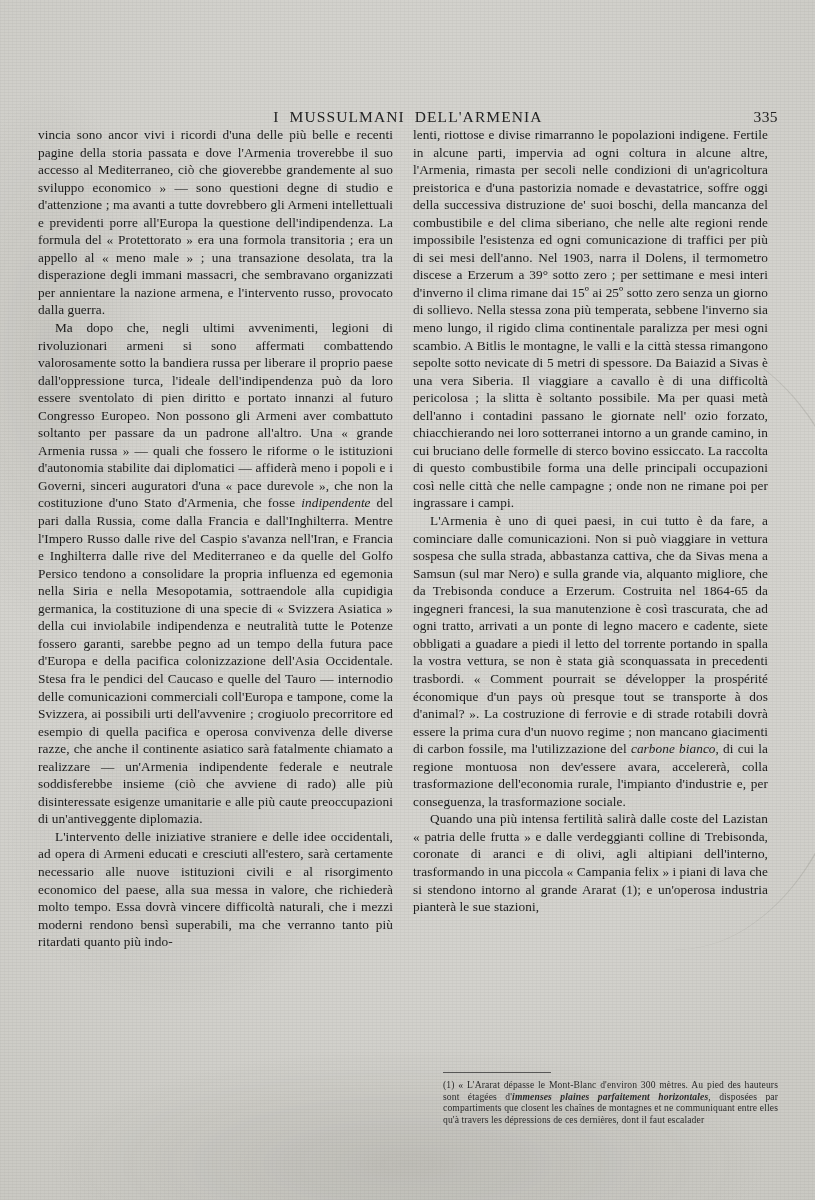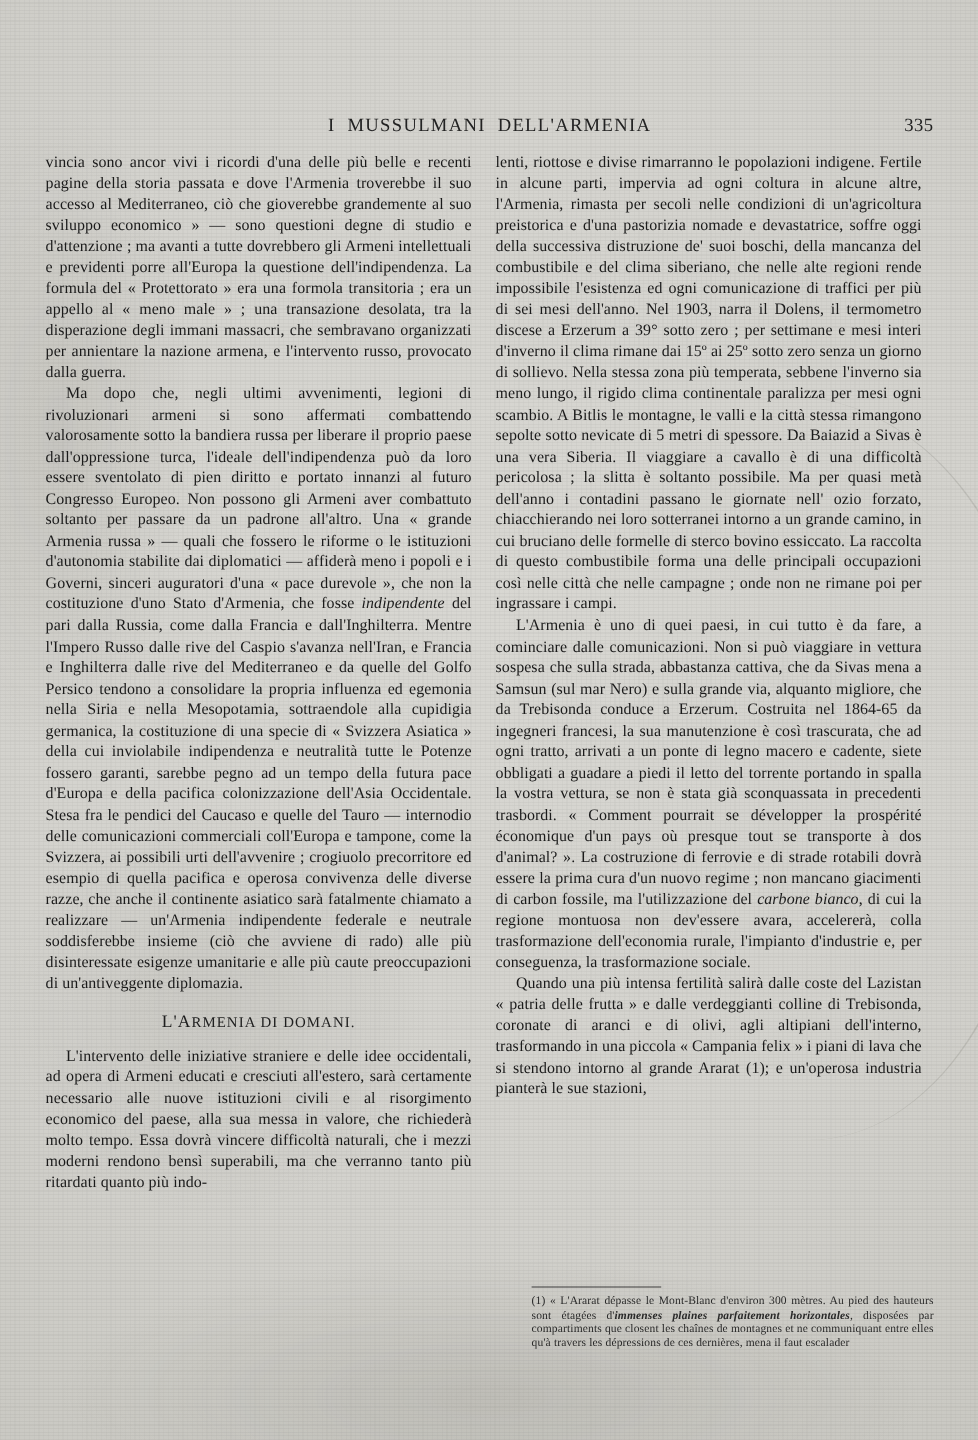--- a/index.html
+++ b/index.html
@@ -48,21 +48,21 @@
   .sheet {
     position: absolute;
     inset: 0;
     z-index: 3;
   }
 
   
   .runhead {
     position: absolute;
     left: 38px;
-    top: 96px;
+    top: 108px;
     width: 740px;
     height: 22px;
   }
   .runhead .title {
     position: absolute;
     left: 0;
     right: 0;
     text-align: center;
     font-size: 15.5px;
     letter-spacing: 1.1px;
@@ -160,31 +160,30 @@
     <div class="runhead">
       <div class="title">I  MUSSULMANI  DELL'ARMENIA</div>
       <div class="folio">335</div>
     </div>
 
     <div class="columns">
 
       <div class="col">
         <p class="cont">vincia sono ancor vivi i ricordi d'una delle più belle e recenti pagine della storia passata e dove l'Armenia troverebbe il suo accesso al Mediterraneo, ciò che gioverebbe grandemente al suo sviluppo economico » — sono questioni degne di studio e d'attenzione ; ma avanti a tutte dovrebbero gli Armeni intellettuali e previdenti porre all'Europa la questione dell'indipendenza. La formula del « Protettorato » era una formola transitoria ; era un appello al « meno male » ; una transazione desolata, tra la disperazione degli immani massacri, che sembravano organizzati per annientare la nazione armena, e l'intervento russo, provocato dalla guerra.</p>
         <p class="indent"><span>Ma dopo che, negli ultimi avvenimenti, legioni di rivoluzionari armeni si sono affermati combattendo valorosamente sotto la bandiera russa per liberare il proprio paese dall'oppressione turca, l'ideale dell'indipendenza può da loro essere sventolato di pien diritto e portato innanzi al futuro Congresso Europeo. Non possono gli Armeni aver combattuto soltanto per passare da un padrone all'altro. Una « grande Armenia russa » — quali che fossero le riforme o le istituzioni d'autonomia stabilite dai diplomatici — affiderà meno i popoli e i Governi, sinceri auguratori d'una « pace durevole », che non la costituzione d'uno Stato d'Armenia, che fosse </span><i>indipendente</i><span> del pari dalla Russia, come dalla Francia e dall'Inghilterra. Mentre l'Impero Russo dalle rive del Caspio s'avanza nell'Iran, e Francia e Inghilterra dalle rive del Mediterraneo e da quelle del Golfo Persico tendono a consolidare la propria influenza ed egemonia nella Siria e nella Mesopotamia, sottraendole alla cupidigia germanica, la costituzione di una specie di « Svizzera Asiatica » della cui inviolabile indipendenza e neutralità tutte le Potenze fossero garanti, sarebbe pegno ad un tempo della futura pace d'Europa e della pacifica colonizzazione dell'Asia Occidentale. Stesa fra le pendici del Caucaso e quelle del Tauro — internodio delle comunicazioni commerciali coll'Europa e tampone, come la Svizzera, ai possibili urti dell'avvenire ; crogiuolo precorritore ed esempio di quella pacifica e operosa convivenza delle diverse razze, che anche il continente asiatico sarà fatalmente chiamato a realizzare — un'Armenia indipendente federale e neutrale soddisferebbe insieme (ciò che avviene di rado) alle più disinteressate esigenze umanitarie e alle più caute preoccupazioni di un'antiveggente diplomazia.</span></p>
-        <div class="sechead"><span class="cap">L'A</span><span>RMENIA  DI  DOMANI.</span></div>
         <p class="indent">L'intervento delle iniziative straniere e delle idee occidentali, ad opera di Armeni educati e cresciuti all'estero, sarà certamente necessario alle nuove istituzioni civili e al risorgimento economico del paese, alla sua messa in valore, che richiederà molto tempo. Essa dovrà vincere difficoltà naturali, che i mezzi moderni rendono bensì superabili, ma che verranno tanto più ritardati quanto più indo-</p>
       </div>
 
       <div class="col">
         <p class="cont">lenti, riottose e divise rimarranno le popolazioni indigene. Fertile in alcune parti, impervia ad ogni coltura in alcune altre, l'Armenia, rimasta per secoli nelle condizioni di un'agricoltura preistorica e d'una pastorizia nomade e devastatrice, soffre oggi della successiva distruzione de' suoi boschi, della mancanza del combustibile e del clima siberiano, che nelle alte regioni rende impossibile l'esistenza ed ogni comunicazione di traffici per più di sei mesi dell'anno. Nel 1903, narra il Dolens, il termometro discese a Erzerum a 39° sotto zero ; per settimane e mesi interi d'inverno il clima rimane dai 15º ai 25º sotto zero senza un giorno di sollievo. Nella stessa zona più temperata, sebbene l'inverno sia meno lungo, il rigido clima continentale paralizza per mesi ogni scambio. A Bitlis le montagne, le valli e la città stessa rimangono sepolte sotto nevicate di 5 metri di spessore. Da Baiazid a Sivas è una vera Siberia. Il viaggiare a cavallo è di una difficoltà pericolosa ; la slitta è soltanto possibile. Ma per quasi metà dell'anno i contadini passano le giornate nell' ozio forzato, chiacchierando nei loro sotterranei intorno a un grande camino, in cui bruciano delle formelle di sterco bovino essiccato. La raccolta di questo combustibile forma una delle principali occupazioni così nelle città che nelle campagne ; onde non ne rimane poi per ingrassare i campi.</p>
         <p class="indent"><span>L'Armenia è uno di quei paesi, in cui tutto è da fare, a cominciare dalle comunicazioni. Non si può viaggiare in vettura sospesa che sulla strada, abbastanza cattiva, che da Sivas mena a Samsun (sul mar Nero) e sulla grande via, alquanto migliore, che da Trebisonda conduce a Erzerum. Costruita nel 1864-65 da ingegneri francesi, la sua manutenzione è così trascurata, che ad ogni tratto, arrivati a un ponte di legno macero e cadente, siete obbligati a guadare a piedi il letto del torrente portando in spalla la vostra vettura, se non è stata già sconquassata in precedenti trasbordi. « Comment pourrait se développer la prospérité économique d'un pays où presque tout se transporte à dos d'animal? ». La costruzione di ferrovie e di strade rotabili dovrà essere la prima cura d'un nuovo regime ; non mancano giacimenti di carbon fossile, ma l'utilizzazione del </span><i>carbone bianco</i><span>, di cui la regione montuosa non dev'essere avara, accelererà, colla trasformazione dell'economia rurale, l'impianto d'industrie e, per conseguenza, la trasformazione sociale.</span></p>
         <p class="indent">Quando una più intensa fertilità salirà dalle coste del Lazistan « patria delle frutta » e dalle verdeggianti colline di Trebisonda, coronate di aranci e di olivi, agli altipiani dell'interno, trasformando in una piccola « Campania felix » i piani di lava che si stendono intorno al grande Ararat (1); e un'operosa industria pianterà le sue stazioni,</p>
       </div>
     </div>
 
     <div class="footnote">
       <div class="rule"></div>
-      <p><span>(1) « L'Ararat dépasse le Mont-Blanc d'environ 300 mètres. Au pied des hauteurs sont étagées d'</span><span class="ft-i">immenses plaines parfaitement horizontales</span><span>, disposées par compartiments que closent les chaînes de montagnes et ne communiquant entre elles qu'à travers les dépressions de ces dernières, mena il faut escalader</span></p>
+      <p><span>(1) « L'Ararat dépasse le Mont-Blanc d'environ 300 mètres. Au pied des hauteurs sont étagées d'</span><span class="ft-i">immenses plaines parfaitement horizontales</span><span>, disposées par compartiments que closent les chaînes de montagnes et ne communiquant entre elles qu'à travers les dépressions de ces dernières, dont il faut escalader</span></p>
     </div>
 
   </div>
   <div class="grain"></div>
 </div>
 
 </body></html>

